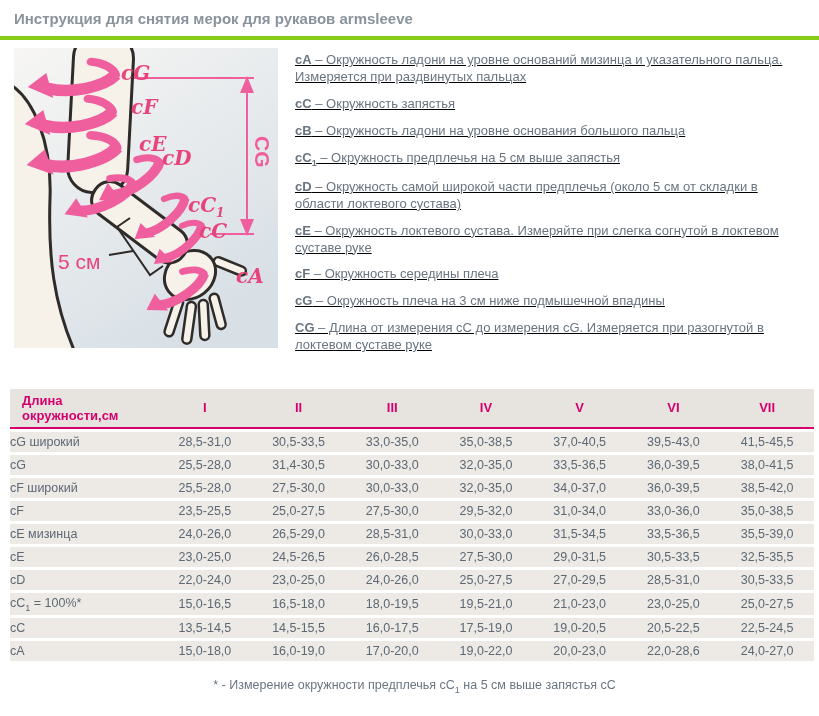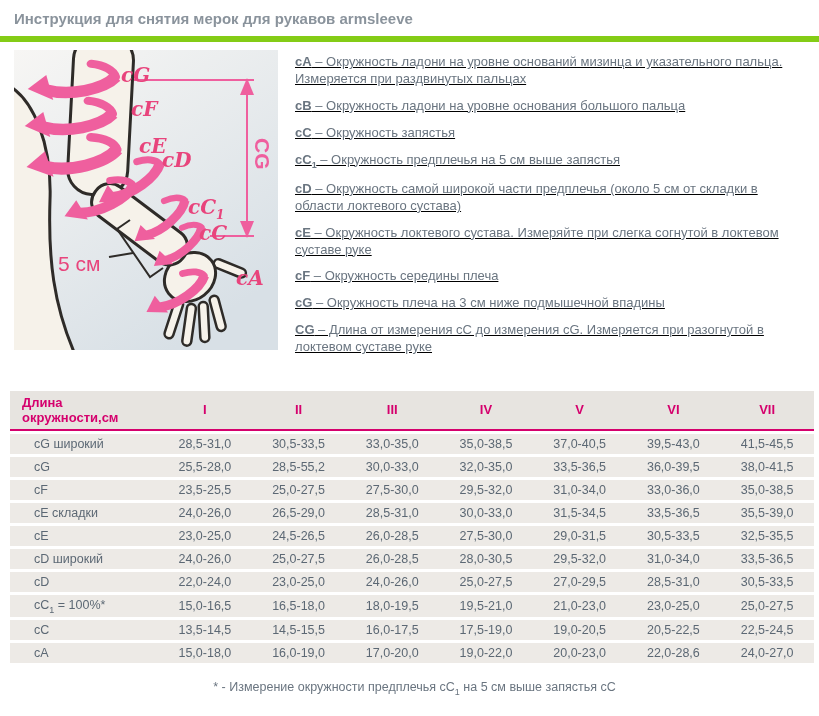--- a/index.html
+++ b/index.html
@@ -5,35 +5,35 @@
   :root{
     --accent-magenta:#d5006d; --arrow-pink:#ef5f9e; --label-pink:#e8447c;
     --title-gray:#8a939c; --text-gray:#6a7580; --table-text:#5c6874;
     --row-bg:#edeae6; --header-bg:#e7e4e0; --outline-dark:#2e2b28; --skin:#f6f2ea;
   }
   *{box-sizing:border-box;}
   html,body{margin:0;padding:0;}
   body{width:819px;height:716px;overflow:hidden;background:#fff;
        font-family:"Liberation Sans",sans-serif;}
   .title{padding:10px 14px 9px 14px;font-size:15px;font-weight:bold;
-         color:var(--title-gray);border-bottom:6px solid #84cc16;}
+         color:var(--title-gray);border-bottom:4px solid #84cc16;}
   .content{display:flex;padding:8px 6px 0 14px;}
   .figure{width:264px;height:300px;flex:none;}
   .descs{flex:1;padding:4px 4px 0 17px;text-decoration:underline;}
   .descs p{margin:0 0 10px 0;font-size:13px;line-height:1.3;color:var(--text-gray);}
   .descs b{font-weight:bold;}
   .descs sub{font-size:9px;}
   table{width:calc(100% - 15px);margin:22px 5px 0 10px;border-collapse:separate;
         border-spacing:0 3px;font-size:12.5px;color:var(--table-text);table-layout:fixed;}
   thead th{background:var(--header-bg);color:var(--accent-magenta);font-weight:bold;
            font-size:13px;padding:4px 6px;border-bottom:2px solid var(--accent-magenta);
            text-align:center;}
   thead th.rowlabel{text-align:left;padding-left:12px;width:148px;}
   tbody td{background:var(--row-bg);padding:3px 6px;text-align:center;}
-  tbody td.rowlabel{text-align:left;padding-left:24px;width:148px;}
+  tbody td.rowlabel{text-align:left;padding-left:0;width:148px;}
   td sub,th sub{font-size:9px;}
   .foot{margin:14px 0 0 10px;font-size:12.5px;color:var(--text-gray);text-align:center;}
   .foot sub{font-size:9px;}
 </style>
 </head>
 <body>
 
 <div class="title">Инструкция для снятия мерок для рукавов armsleeve</div>
 
 <div class="content">
@@ -101,23 +101,23 @@
         <text x="174" y="164"><tspan>cC</tspan><tspan dy="5" font-size="12">1</tspan></text>
         <text x="185" y="190">cC</text>
         <text x="222" y="235">cA</text>
       </g>
     </svg>
   </div>
 
   <div class="descs">
   <p class="desc"><b><span class="code">cA</span></b><span class="dtext"> – Окружность ладони на уровне оснований мизинца и указательного пальца. Измеряется при раздвинутых пальцах</span></p>
 
+  <p class="desc"><b><span class="code">cC</span></b><span class="dtext"> – Окружность запястья</span></p>
+
   <p class="desc"><b><span class="code">cB</span></b><span class="dtext"> – Окружность ладони на уровне основания большого пальца</span></p>
-
-  <p class="desc"><b><span class="code">cC</span></b><span class="dtext"> – Окружность запястья</span></p>
 
   <p class="desc"><b><span class="code">cC</span><sub class="csub">1</sub></b><span class="dtext"> – Окружность предплечья на 5 см выше запястья</span></p>
 
   <p class="desc"><b><span class="code">cD</span></b><span class="dtext"> – Окружность самой широкой части предплечья (около 5 см от складки в области локтевого сустава)</span></p>
 
   <p class="desc"><b><span class="code">cE</span></b><span class="dtext"> – Окружность локтевого сустава. Измеряйте при слегка согнутой в локтевом суставе руке</span></p>
 
   <p class="desc"><b><span class="code">cF</span></b><span class="dtext"> – Окружность середины плеча</span></p>
 
   <p class="desc"><b><span class="code">cG</span></b><span class="dtext"> – Окружность плеча на 3 см ниже подмышечной впадины</span></p>
@@ -147,72 +147,72 @@
         <td>33,0-35,0</td>
         <td>35,0-38,5</td>
         <td>37,0-40,5</td>
         <td>39,5-43,0</td>
         <td>41,5-45,5</td>
       </tr>
 
   <tr>
     <td class="rowlabel"><span class="rl-main">cG</span></td>
   <td>25,5-28,0</td>
-        <td>28,5-55,2</td>
+        <td>31,4-30,5</td>
         <td>30,0-33,0</td>
         <td>32,0-35,0</td>
         <td>33,5-36,5</td>
         <td>36,0-39,5</td>
         <td>38,0-41,5</td>
       </tr>
 
+  <tr>
+    <td class="rowlabel"><span class="rl-main">cF широкий</span></td>
+  <td>25,5-28,0</td>
+        <td>27,5-30,0</td>
+        <td>30,0-33,0</td>
+        <td>32,0-35,0</td>
+        <td>34,0-37,0</td>
+        <td>36,0-39,5</td>
+        <td>38,5-42,0</td>
+      </tr>
 
   <tr>
     <td class="rowlabel"><span class="rl-main">cF</span></td>
   <td>23,5-25,5</td>
         <td>25,0-27,5</td>
         <td>27,5-30,0</td>
         <td>29,5-32,0</td>
         <td>31,0-34,0</td>
         <td>33,0-36,0</td>
         <td>35,0-38,5</td>
       </tr>
 
   <tr>
-    <td class="rowlabel"><span class="rl-main">cE складки</span></td>
+    <td class="rowlabel"><span class="rl-main">cE мизинца</span></td>
   <td>24,0-26,0</td>
         <td>26,5-29,0</td>
         <td>28,5-31,0</td>
         <td>30,0-33,0</td>
         <td>31,5-34,5</td>
         <td>33,5-36,5</td>
         <td>35,5-39,0</td>
       </tr>
 
   <tr>
     <td class="rowlabel"><span class="rl-main">cE</span></td>
   <td>23,0-25,0</td>
         <td>24,5-26,5</td>
         <td>26,0-28,5</td>
         <td>27,5-30,0</td>
         <td>29,0-31,5</td>
         <td>30,5-33,5</td>
         <td>32,5-35,5</td>
       </tr>
 
-  <tr>
-    <td class="rowlabel"><span class="rl-main">cD широкий</span></td>
-  <td>24,0-26,0</td>
-        <td>25,0-27,5</td>
-        <td>26,0-28,5</td>
-        <td>28,0-30,5</td>
-        <td>29,5-32,0</td>
-        <td>31,0-34,0</td>
-        <td>33,5-36,5</td>
-      </tr>
 
   <tr>
     <td class="rowlabel"><span class="rl-main">cD</span></td>
   <td>22,0-24,0</td>
         <td>23,0-25,0</td>
         <td>24,0-26,0</td>
         <td>25,0-27,5</td>
         <td>27,0-29,5</td>
         <td>28,5-31,0</td>
         <td>30,5-33,5</td>

